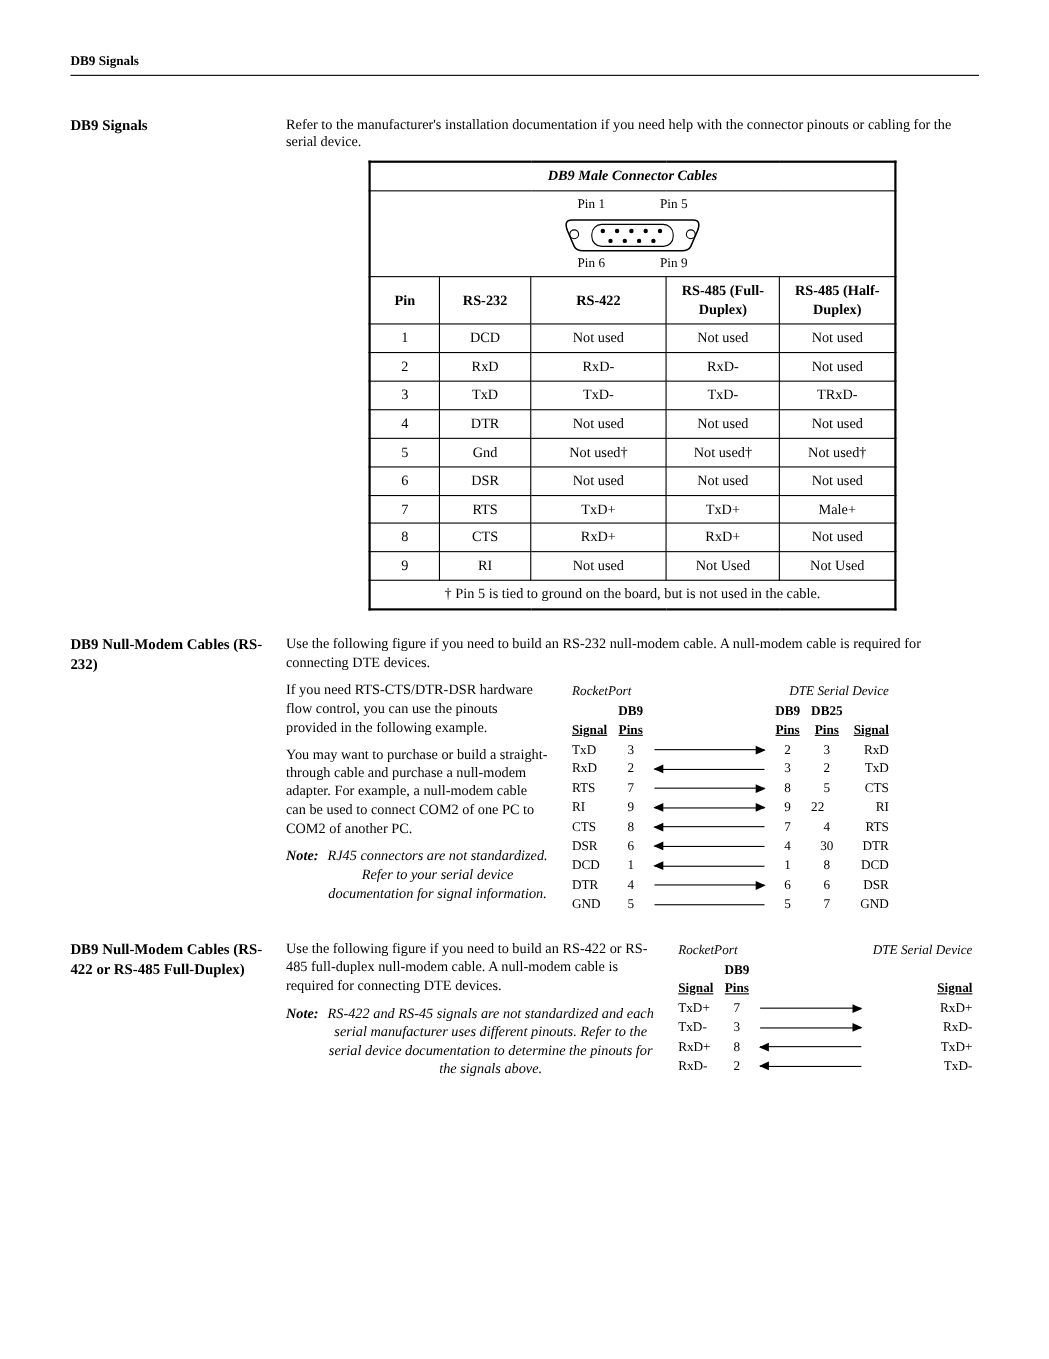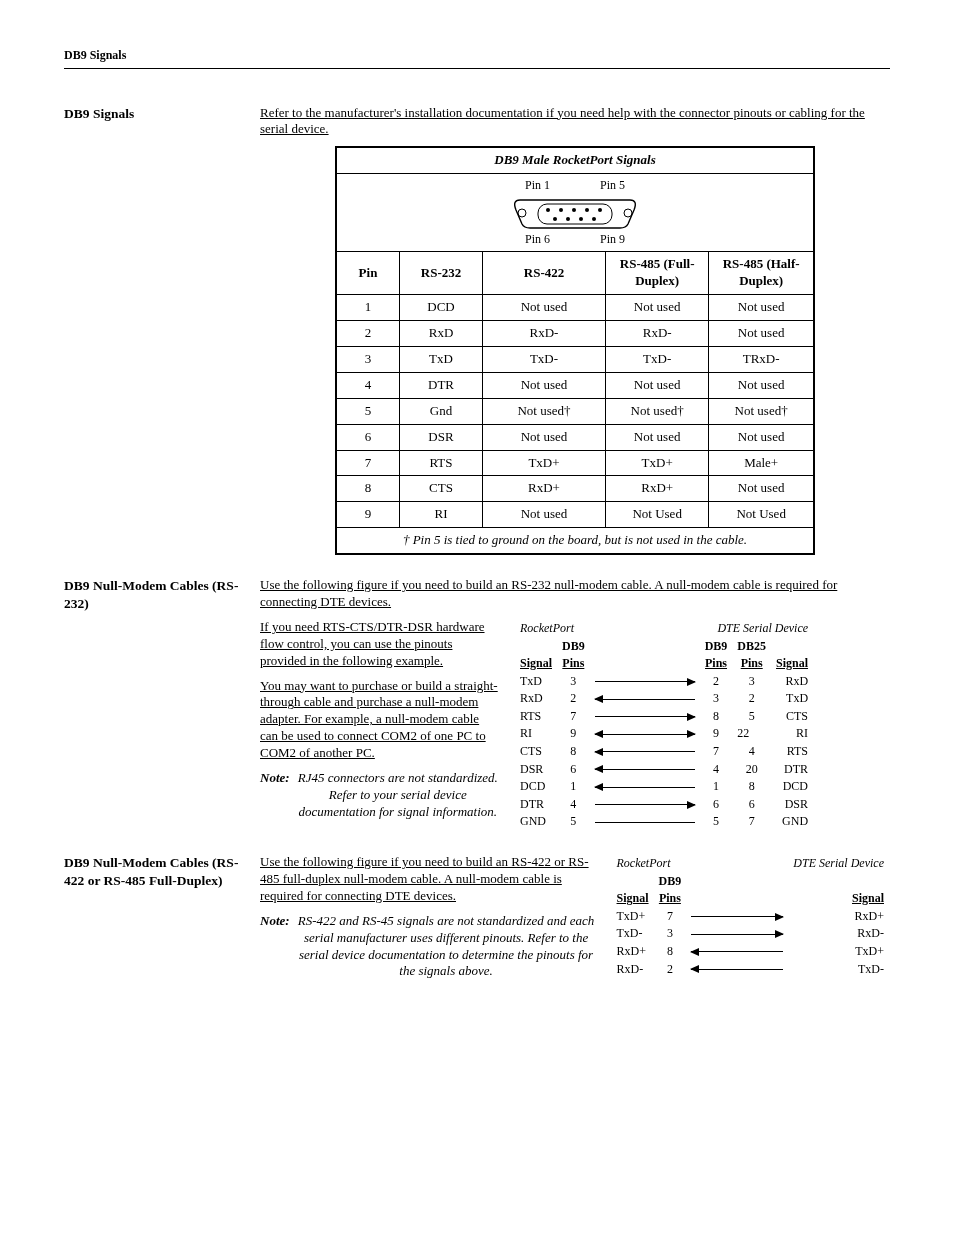--- a/index.html
+++ b/index.html
@@ -30,21 +30,21 @@
   .section-heading {
     width: 186px;
     flex-shrink: 0;
     font-weight: bold;
     font-size: 13.5px;
     padding-right: 10px;
   }
   .section-body {
     flex: 1;
   }
-  .section-body p { margin: 0 0 8px 0; text-decoration: underline; }
+  .section-body p { margin: 0 0 8px 0; }
   table.signals {
     border-collapse: collapse;
     margin: 8px auto 0 auto;
     width: 480px;
     border: 2px solid #000;
   }
   table.signals td, table.signals th {
     border: 1px solid #000;
     padding: 4px 6px;
     text-align: center;
@@ -55,21 +55,20 @@
     font-weight: bold;
     font-style: italic;
     text-align: center;
     padding: 6px 0 2px 0;
     font-size: 14px;
   }
   .connector-row td {
     text-align: center;
   }
   .footnote {
-    font-style: italic;
     text-align: left;
     padding: 4px 6px;
     font-size: 13px;
   }
   .two-col {
     display: flex;
     gap: 14px;
   }
   .note-block {
     display: flex;
@@ -128,21 +127,21 @@
 <hr class="rule">
 
 <div class="section">
   <div class="section-heading">DB9 Signals</div>
   <div class="section-body">
     <p>Refer to the manufacturer's installation documentation if you need help with the connector pinouts or cabling for the serial device.</p>
 
     <table class="signals">
       <tbody>
           <tr>
-            <td colspan="5" class="table-title">DB9 Male RocketPort Signals</td>
+            <td colspan="5" class="table-title">DB9 Male Connector Cables</td>
           </tr>
       <tr class="connector-row">
             <td colspan="5" style="border-bottom:1px solid #000;text-align:center;">
         <div style="display:flex;justify-content:center;gap:50px;font-size:12px;">
           <span>Pin 1</span>
           <span>Pin 5</span>
         </div>
         <svg class="connector-svg" width="130" height="34">
           <path d="M10,4 L120,4 Q128,4 124,14 L118,28 Q116,32 110,32 L20,32 Q14,32 12,28 L6,14 Q2,4 10,4 Z" fill="none" stroke="#000" stroke-width="1.4"></path>
           <circle cx="12" cy="17" r="4" fill="none" stroke="#000"></circle>
@@ -335,21 +334,21 @@
                 <td style="text-align: center;">4</td>
                 <td style="text-align: right;">RTS</td>
               </tr>
               <tr>
                 <td>DSR</td>
                 <td style="text-align: center;">6</td>
                 <td class="arrow-cell">
                   <div class="arrow-line arrow-left"></div>
                 </td>
                 <td style="text-align: center;">4</td>
-                <td style="text-align: center;">20</td>
+                <td style="text-align: center;">30</td>
                 <td style="text-align: right;">DTR</td>
               </tr>
               <tr>
                 <td>DCD</td>
                 <td style="text-align: center;">1</td>
                 <td class="arrow-cell">
                   <div class="arrow-line arrow-left"></div>
                 </td>
                 <td style="text-align: center;">1</td>
                 <td style="text-align: center;">8</td>

